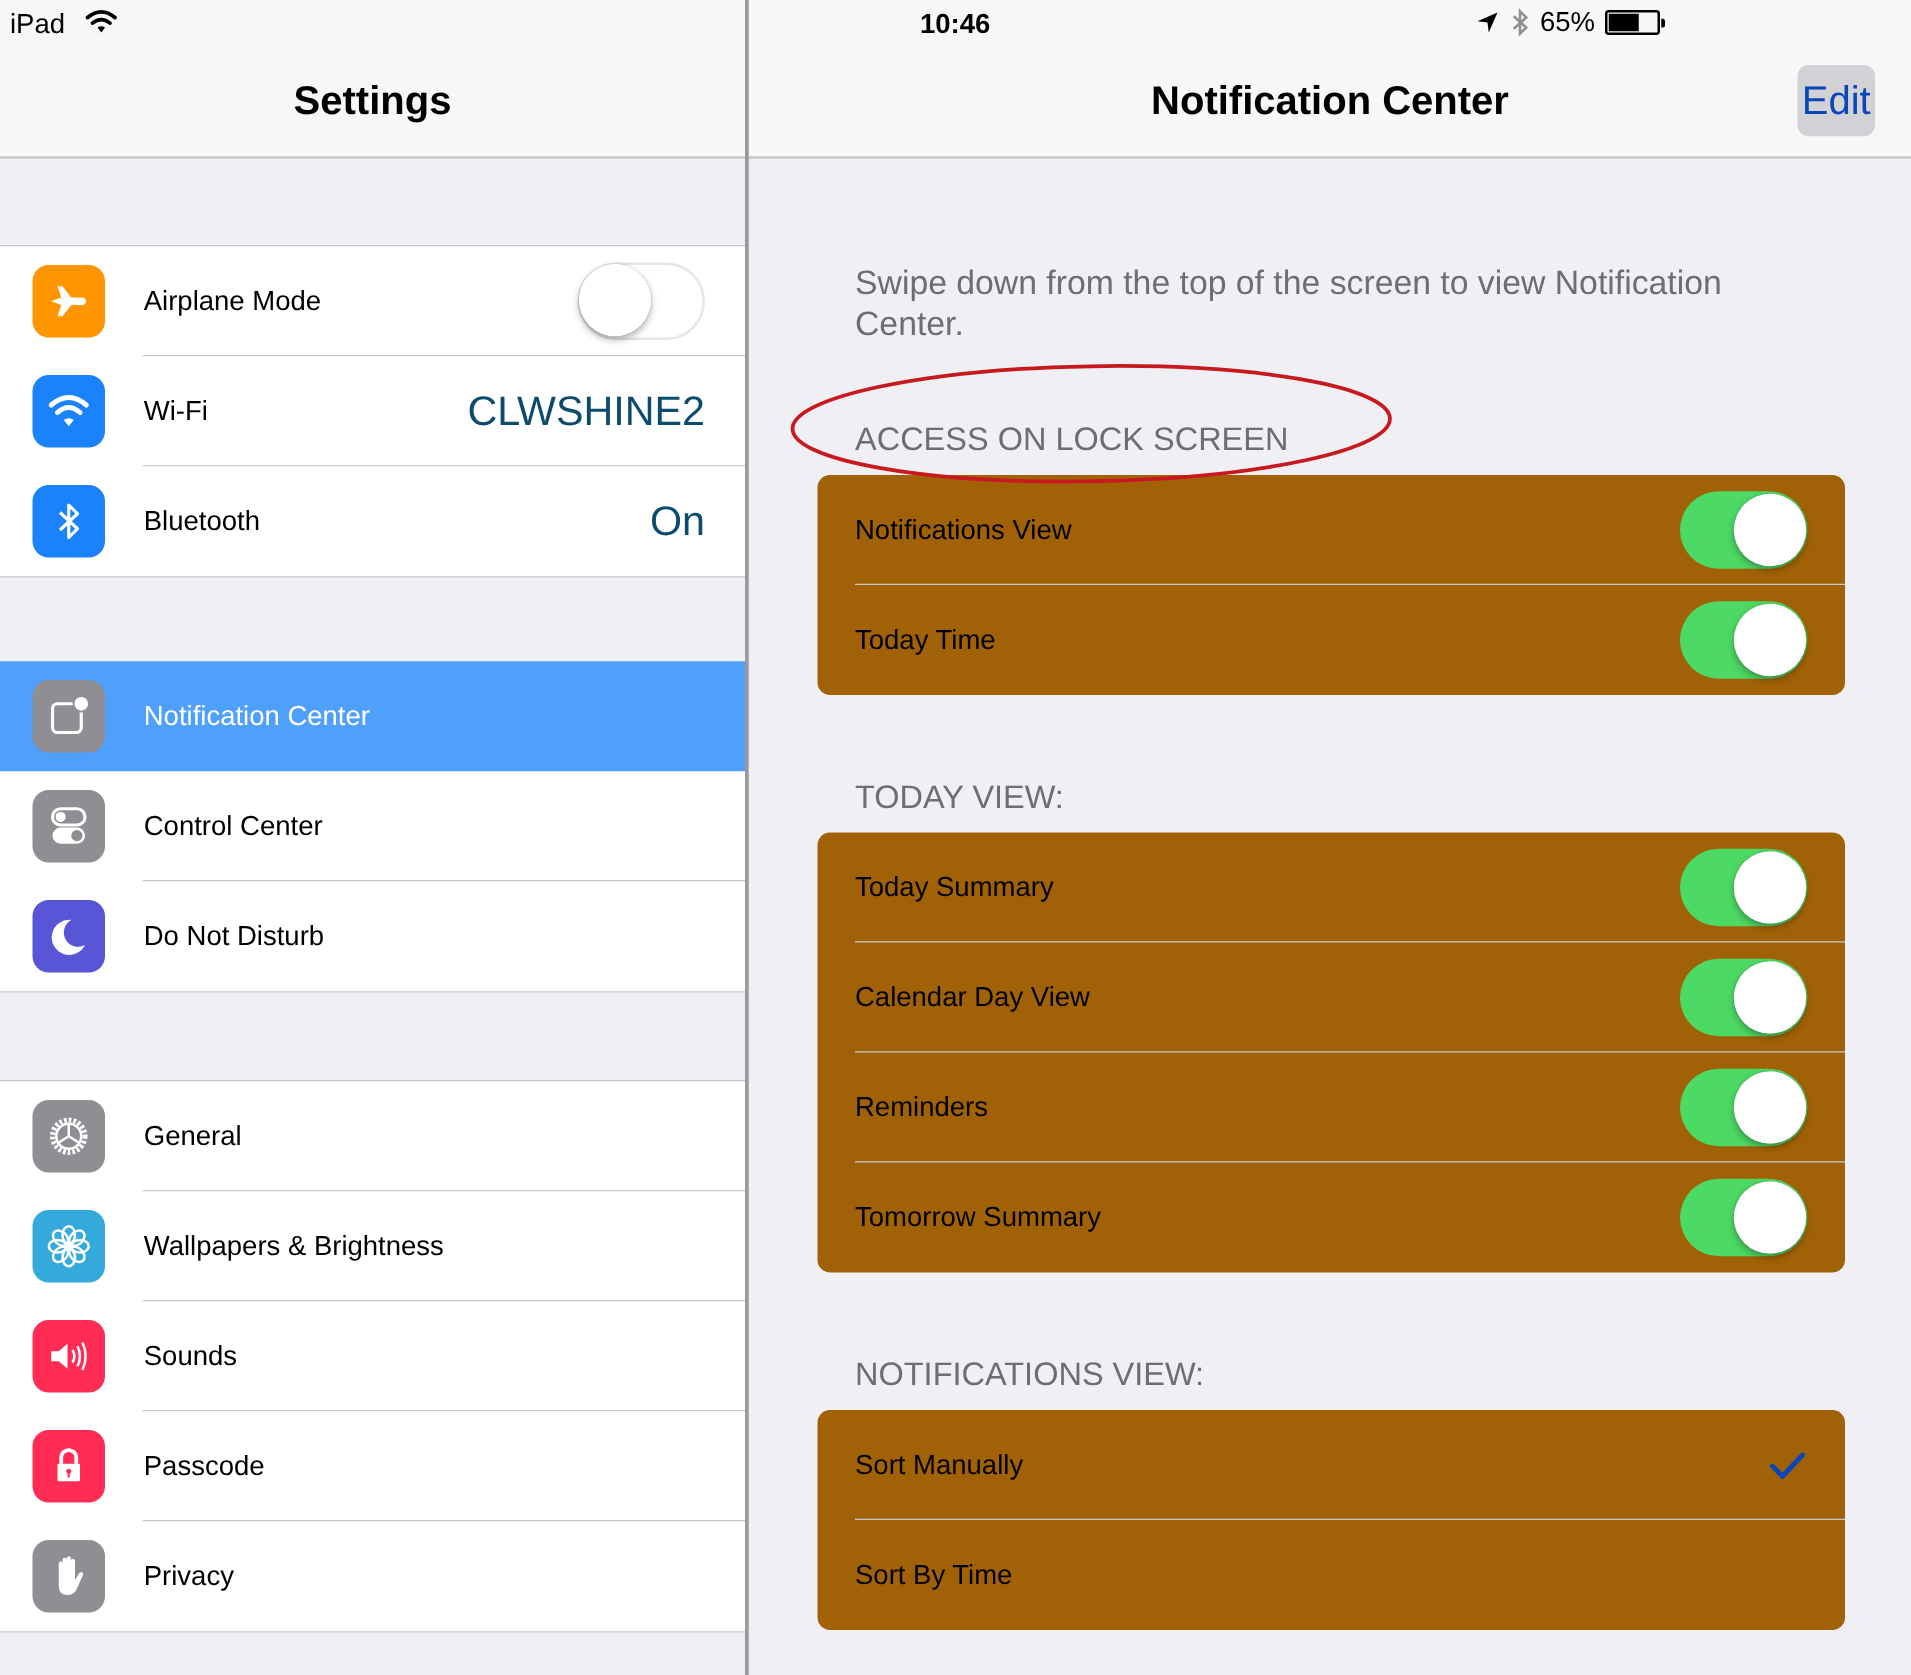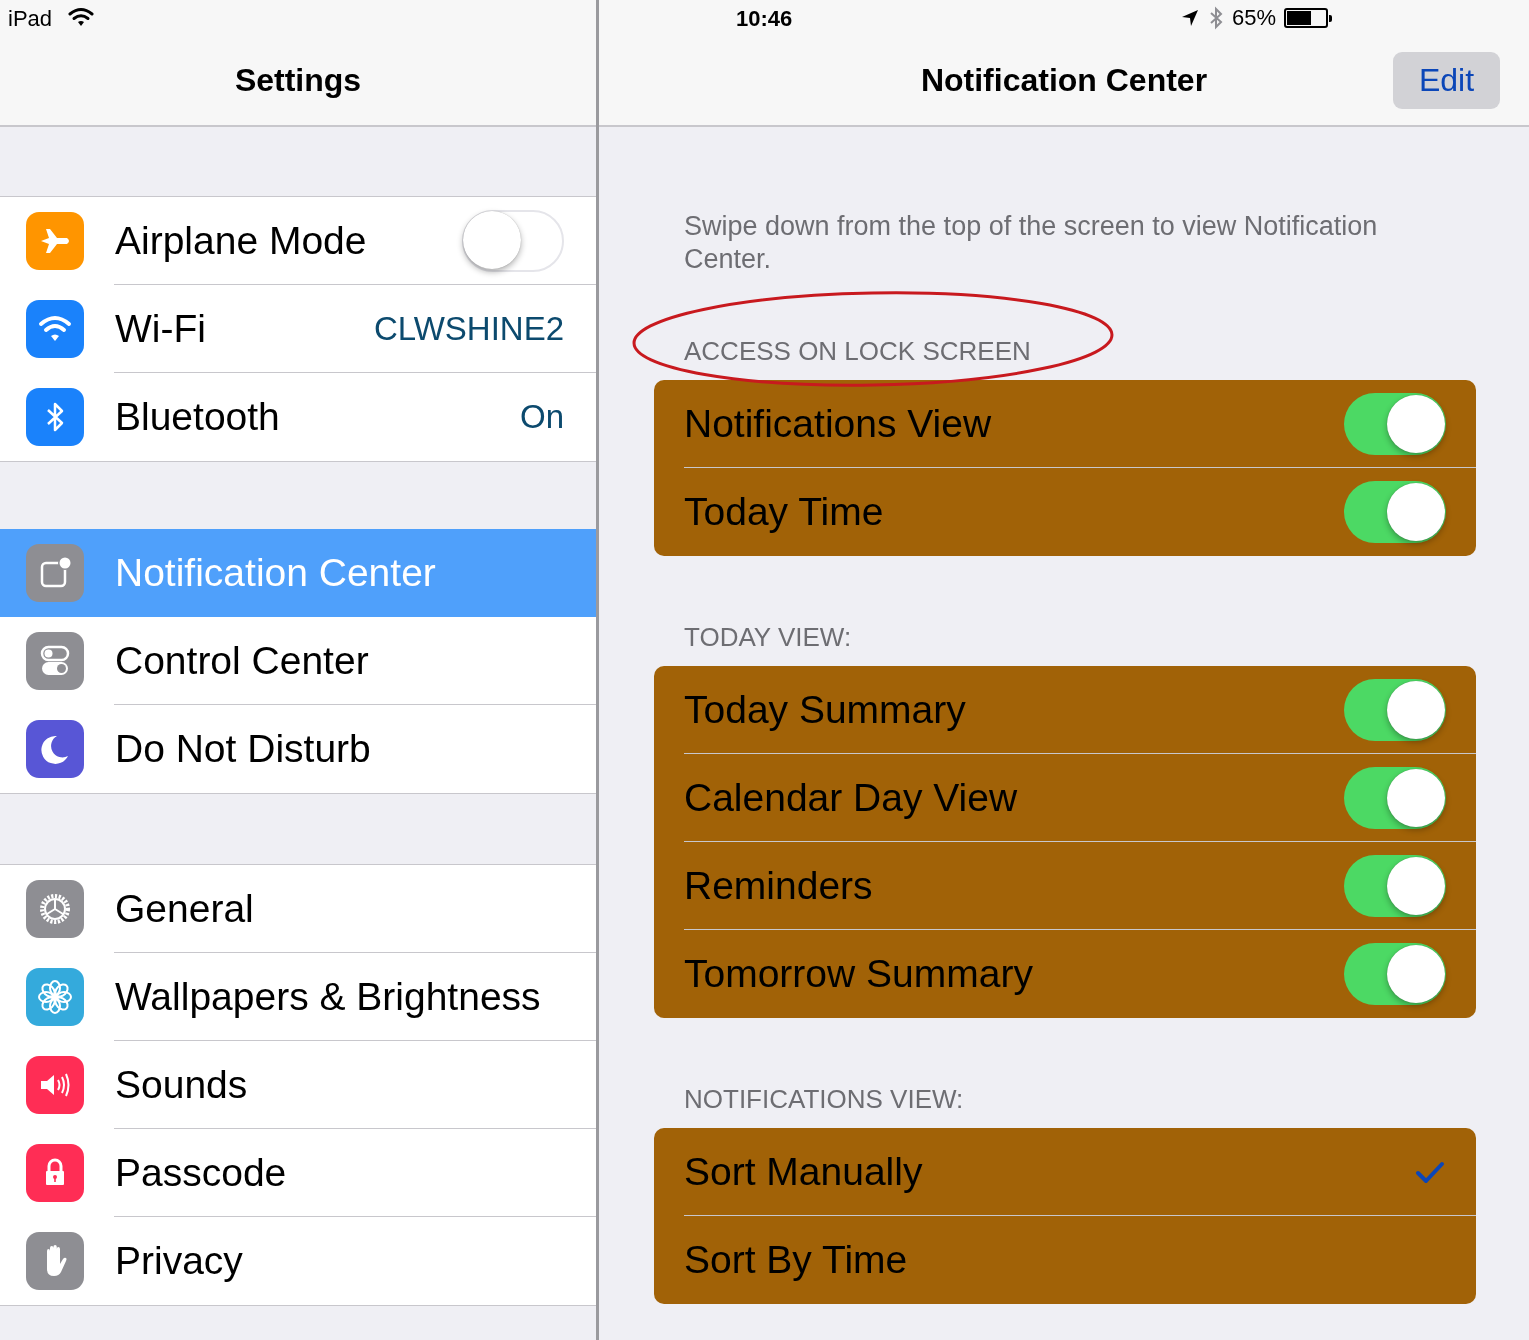--- a/index.html
+++ b/index.html
@@ -27,35 +27,35 @@
   .divider-v { position: absolute; left: 596px; top: 0; width: 3px; height: 1340px; background: #9a9a9e; z-index: 4; }
 
   .group { position: absolute; left: 0; width: 596px; background: #fff; border-top: 1px solid #c8c7cc; border-bottom: 1px solid #c8c7cc; }
   .row { position: relative; height: 88px; display: flex; align-items: center; }
   .row .sep { position: absolute; left: 114px; right: 0; bottom: 0; height: 1px; background: #c8c7cc; }
   .row:last-child .sep { display: none; }
   .row.selected { background: #4fa0fb; }
   .row.selected .row-label { color: #fff; }
   .icon-box { position: absolute; left: 26px; width: 58px; height: 58px; border-radius: 13px; display: flex; align-items: center; justify-content: center; }
   .icon-box svg { width: 40px; height: 40px; }
-  .row-label { position: absolute; left: 115px; font-size: 39px; color: #000; }
+  .row-label { position: absolute; left: 115px; font-size: 22px; color: #000; }
   .row-value { position: absolute; right: 32px; font-size: 33px; color: #0c4a6e; }
 
   .toggle { position: absolute; width: 102px; height: 62px; border-radius: 31px; }
   .toggle.off { background: #fff; border: 2px solid #e5e5ea; }
   .toggle.on { background: #4cd964; }
   .toggle .knob { position: absolute; top: 1px; width: 58px; height: 58px; border-radius: 50%; background: #fff; box-shadow: 0 3px 6px rgba(0,0,0,0.3), 0 0 1px rgba(0,0,0,0.3); }
   .toggle.off .knob { left: -1px; top: -1px; }
   .toggle.on .knob { right: 1px; top: 2px; }
 
   
   .right-pane { position: absolute; left: 599px; top: 0; width: 930px; height: 1340px; background: #efeff4; }
   .right-nav { position: absolute; left: 0; top: 0; width: 930px; height: 127px; background: #f7f7f7; border-bottom: 2px solid #c8c7cc; }
   .right-title { position: absolute; top: 62px; left: 0; width: 930px; text-align: center; font-size: 32px; font-weight: bold; color: #000; }
-  .edit-btn { position: absolute; right: 29px; top: 52px; width: 107px; height: 57px; background: #d2d2d6; border-radius: 9px; color: #0b46b8; font-size: 32px; display: flex; align-items: center; justify-content: center; }
+  .edit-btn { position: absolute; right: 29px; top: 52px; width: 62px; height: 57px; background: #d2d2d6; border-radius: 9px; color: #0b46b8; font-size: 32px; display: flex; align-items: center; justify-content: center; }
 
   .note { position: absolute; left: 85px; top: 210px; width: 780px; font-size: 27px; color: #6d6d72; line-height: 33px; }
   .section-header { position: absolute; left: 85px; font-size: 26px; color: #6d6d72; }
   .card { position: absolute; left: 55px; width: 822px; background: #a16207; border-radius: 10px; }
   .card .row .sep { left: 30px; }
   .card .row-label { left: 30px; }
   .card .toggle { right: 30px; }
   .checkmark { position: absolute; right: 30px; width: 32px; height: 28px; }
 
   .annotation { position: absolute; left: 631px; top: 290px; width: 485px; height: 98px; pointer-events: none; z-index: 3; }

